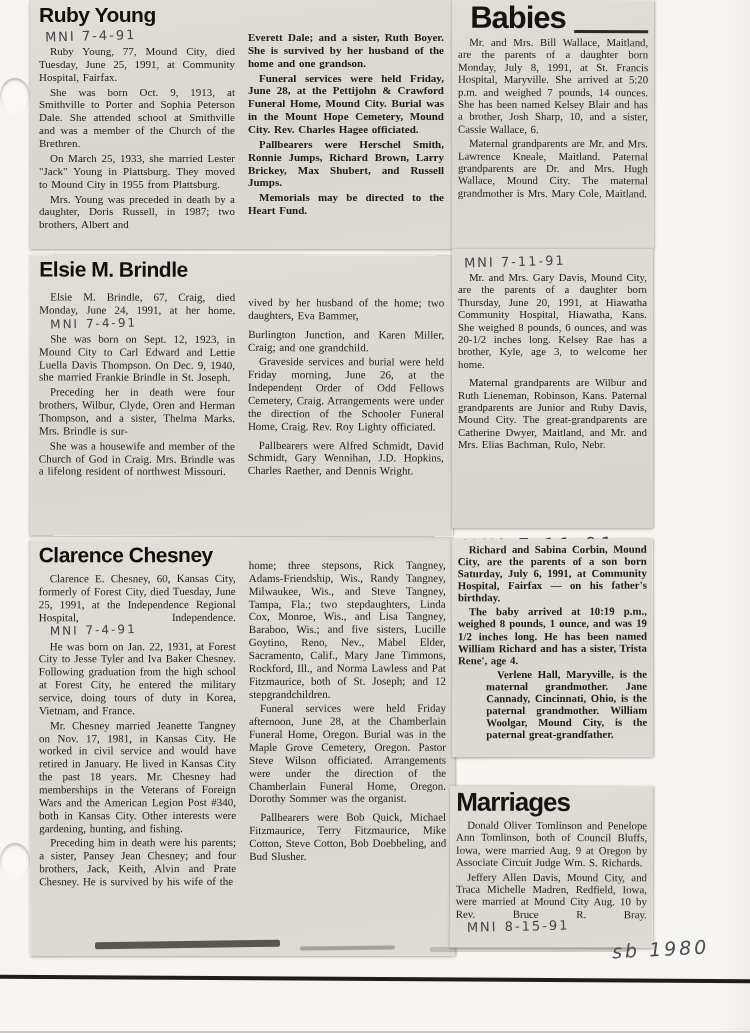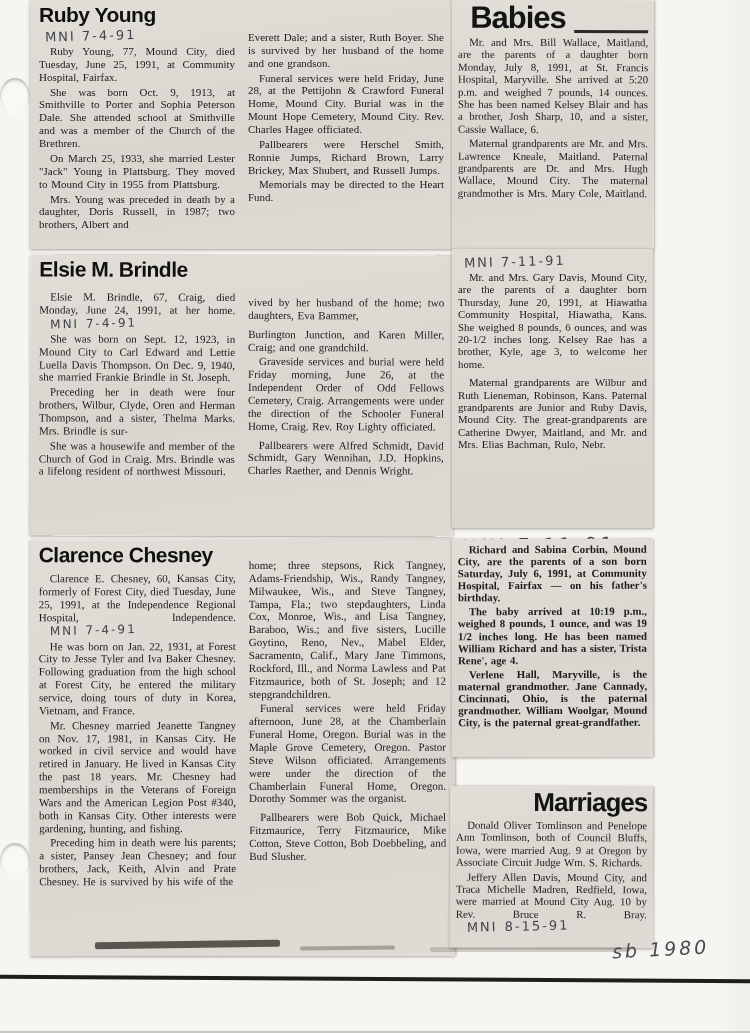--- a/index.html
+++ b/index.html
@@ -54,21 +54,21 @@
     transform:rotate(-1deg);
   }
   
   .sec-head{display:flex;align-items:flex-end;gap:8px;margin:0 0 3px 12px;}
   .sec-title{
     font-family:"Liberation Sans",sans-serif;
     font-weight:bold;color:#141414;margin:0;
     letter-spacing:-1px;line-height:1;
   }
   .babies-title{font-size:31px;}
-  .marr-title{font-size:26px;margin-bottom:4px;text-align:right;}
+  .marr-title{font-size:26px;margin-bottom:4px;}
   .head-rule{flex:1;height:3px;background:#2a2a2a;margin-top:6px;}
   .babies-col .bt{font-size:10.8px;line-height:1.15;}
   
   .scan-line{
     position:absolute;left:-8px;top:977px;width:770px;height:4px;
     background:#1f1e1c;transform:rotate(0.35deg);border-radius:2px;
   }
   .smudge{position:absolute;border-radius:2px;}
   .smudge-1{left:95px;top:941px;width:185px;height:7px;background:rgba(38,34,29,.72);transform:rotate(-0.8deg);}
   .smudge-2{left:300px;top:946px;width:95px;height:4px;background:rgba(60,55,48,.35);transform:rotate(-0.5deg);}
@@ -89,21 +89,21 @@
 
   <article class="clipping two-col" style="left:30px;top:0;width:423px;height:249px;">
     <div class="col">
       <h1 class="obit-title">Ruby Young</h1>
       <span class="hw hw-block">MNI 7-4-91</span>
       <p class="bt">Ruby Young, 77, Mound City, died Tuesday, June 25, 1991, at Community Hospital, Fairfax.</p>
       <p class="bt">She was born Oct. 9, 1913, at Smithville to Porter and Sophia Peterson Dale. She attended school at Smithville and was a member of the Church of the Brethren.</p>
       <p class="bt">On March 25, 1933, she married Lester "Jack" Young in Plattsburg. They moved to Mound City in 1955 from Plattsburg.</p>
       <p class="bt">Mrs. Young was preceded in death by a daughter, Doris Russell, in 1987; two brothers, Albert and</p>
     </div>
-    <div class="col" style="padding-top:27px;">
+    <div class="col" style="padding-top:27px;font-weight:bold;">
       <p class="bt no-indent">Everett Dale; and a sister, Ruth Boyer. She is survived by her husband of the home and one grandson.</p>
       <p class="bt">Funeral services were held Friday, June 28, at the Pettijohn &amp; Crawford Funeral Home, Mound City. Burial was in the Mount Hope Cemetery, Mound City. Rev. Charles Hagee officiated.</p>
       <p class="bt">Pallbearers were Herschel Smith, Ronnie Jumps, Richard Brown, Larry Brickey, Max Shubert, and Russell Jumps.</p>
       <p class="bt">Memorials may be directed to the Heart Fund.</p>
     </div>
   </article>
 
   <article class="clipping two-col" style="left:30px;top:255px;width:423px;height:281px;transform:rotate(0.15deg);">
     <div class="col">
       <h1 class="obit-title">Elsie M. Brindle</h1>
@@ -148,21 +148,21 @@
     <span class="hw hw-block">MNI 7-11-91</span>
     <p class="bt">Mr. and Mrs. Gary Davis, Mound City, are the parents of a daughter born Thursday, June 20, 1991, at Hiawatha Community Hospital, Hiawatha, Kans. She weighed 8 pounds, 6 ounces, and was 20-1/2 inches long. Kelsey Rae has a brother, Kyle, age 3, to welcome her home.</p>
     <p class="bt gap-top">Maternal grandparents are Wilbur and Ruth Lieneman, Robinson, Kans. Paternal grandparents are Junior and Ruby Davis, Mound City. The great-grandparents are Catherine Dwyer, Maitland, and Mr. and Mrs. Elias Bachman, Rulo, Nebr.</p>
   </section>
 
   <span class="hw-large" style="left:462px;top:534px;">MNI 7-11-91</span>
 
   <section class="clipping babies-col" style="left:452px;top:539px;width:201px;height:218px;padding:4px 6px;transform:rotate(-0.15deg);font-weight:bold;">
     <p class="bt" style="line-height:1.12;">Richard and Sabina Corbin, Mound City, are the parents of a son born Saturday, July 6, 1991, at Community Hospital, Fairfax — on his father's birthday.</p>
     <p class="bt" style="line-height:1.12;">The baby arrived at 10:19 p.m., weighed 8 pounds, 1 ounce, and was 19 1/2 inches long. He has been named William Richard and has a sister, Trista Rene', age 4.</p>
-    <p class="bt" style="line-height:1.12;">Verlene Hall, Maryville, is the maternal grandmother. Jane Cannady, Cincinnati, Ohio, is the paternal grandmother. William Woolgar, Mound City, is the paternal great-grandfather.</p>
+    <p class="bt" style="line-height:1.12;margin-left:28px;">Verlene Hall, Maryville, is the maternal grandmother. Jane Cannady, Cincinnati, Ohio, is the paternal grandmother. William Woolgar, Mound City, is the paternal great-grandfather.</p>
   </section>
 
   <section class="clipping babies-col" style="left:450px;top:786px;width:203px;height:162px;padding:3px 6px;transform:rotate(0.2deg);">
     <h1 class="sec-title marr-title">Marriages</h1>
     <p class="bt">Donald Oliver Tomlinson and Penelope Ann Tomlinson, both of Council Bluffs, Iowa,  were married Aug. 9 at Oregon by Associate Circuit Judge Wm. S. Richards.</p>
     <p class="bt"><span>Jeffery Allen Davis, Mound City, and Traca Michelle Madren, Redfield, Iowa, were married at Mound City Aug. 10 by Rev. Bruce R. Bray.</span> <span class="hw" style="font-size:13px;">MNI 8-15-91</span></p>
   </section>
 
   <div class="smudge smudge-1"></div>
   <div class="smudge smudge-2"></div>

